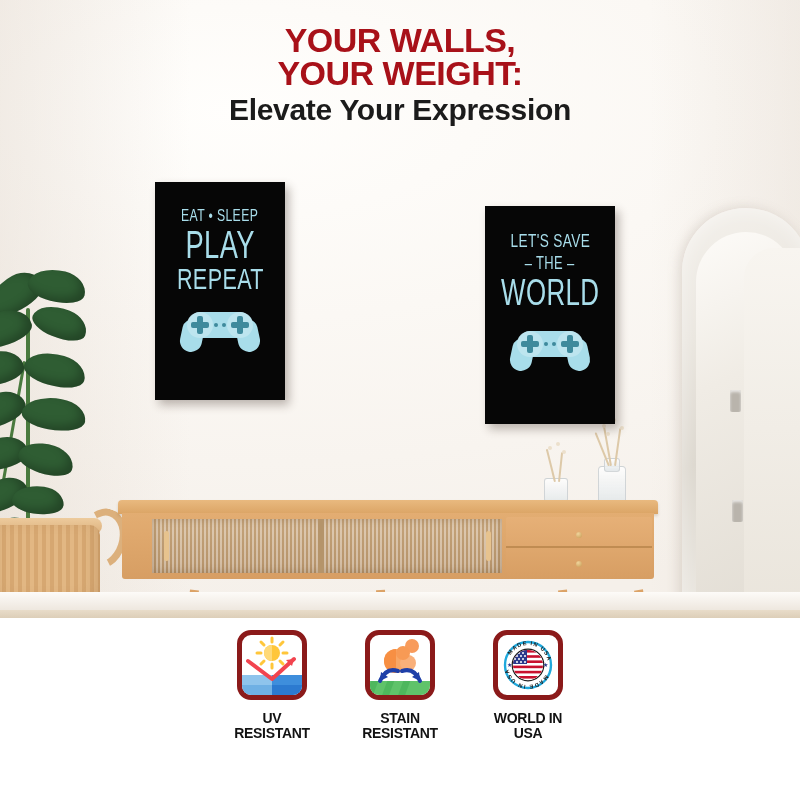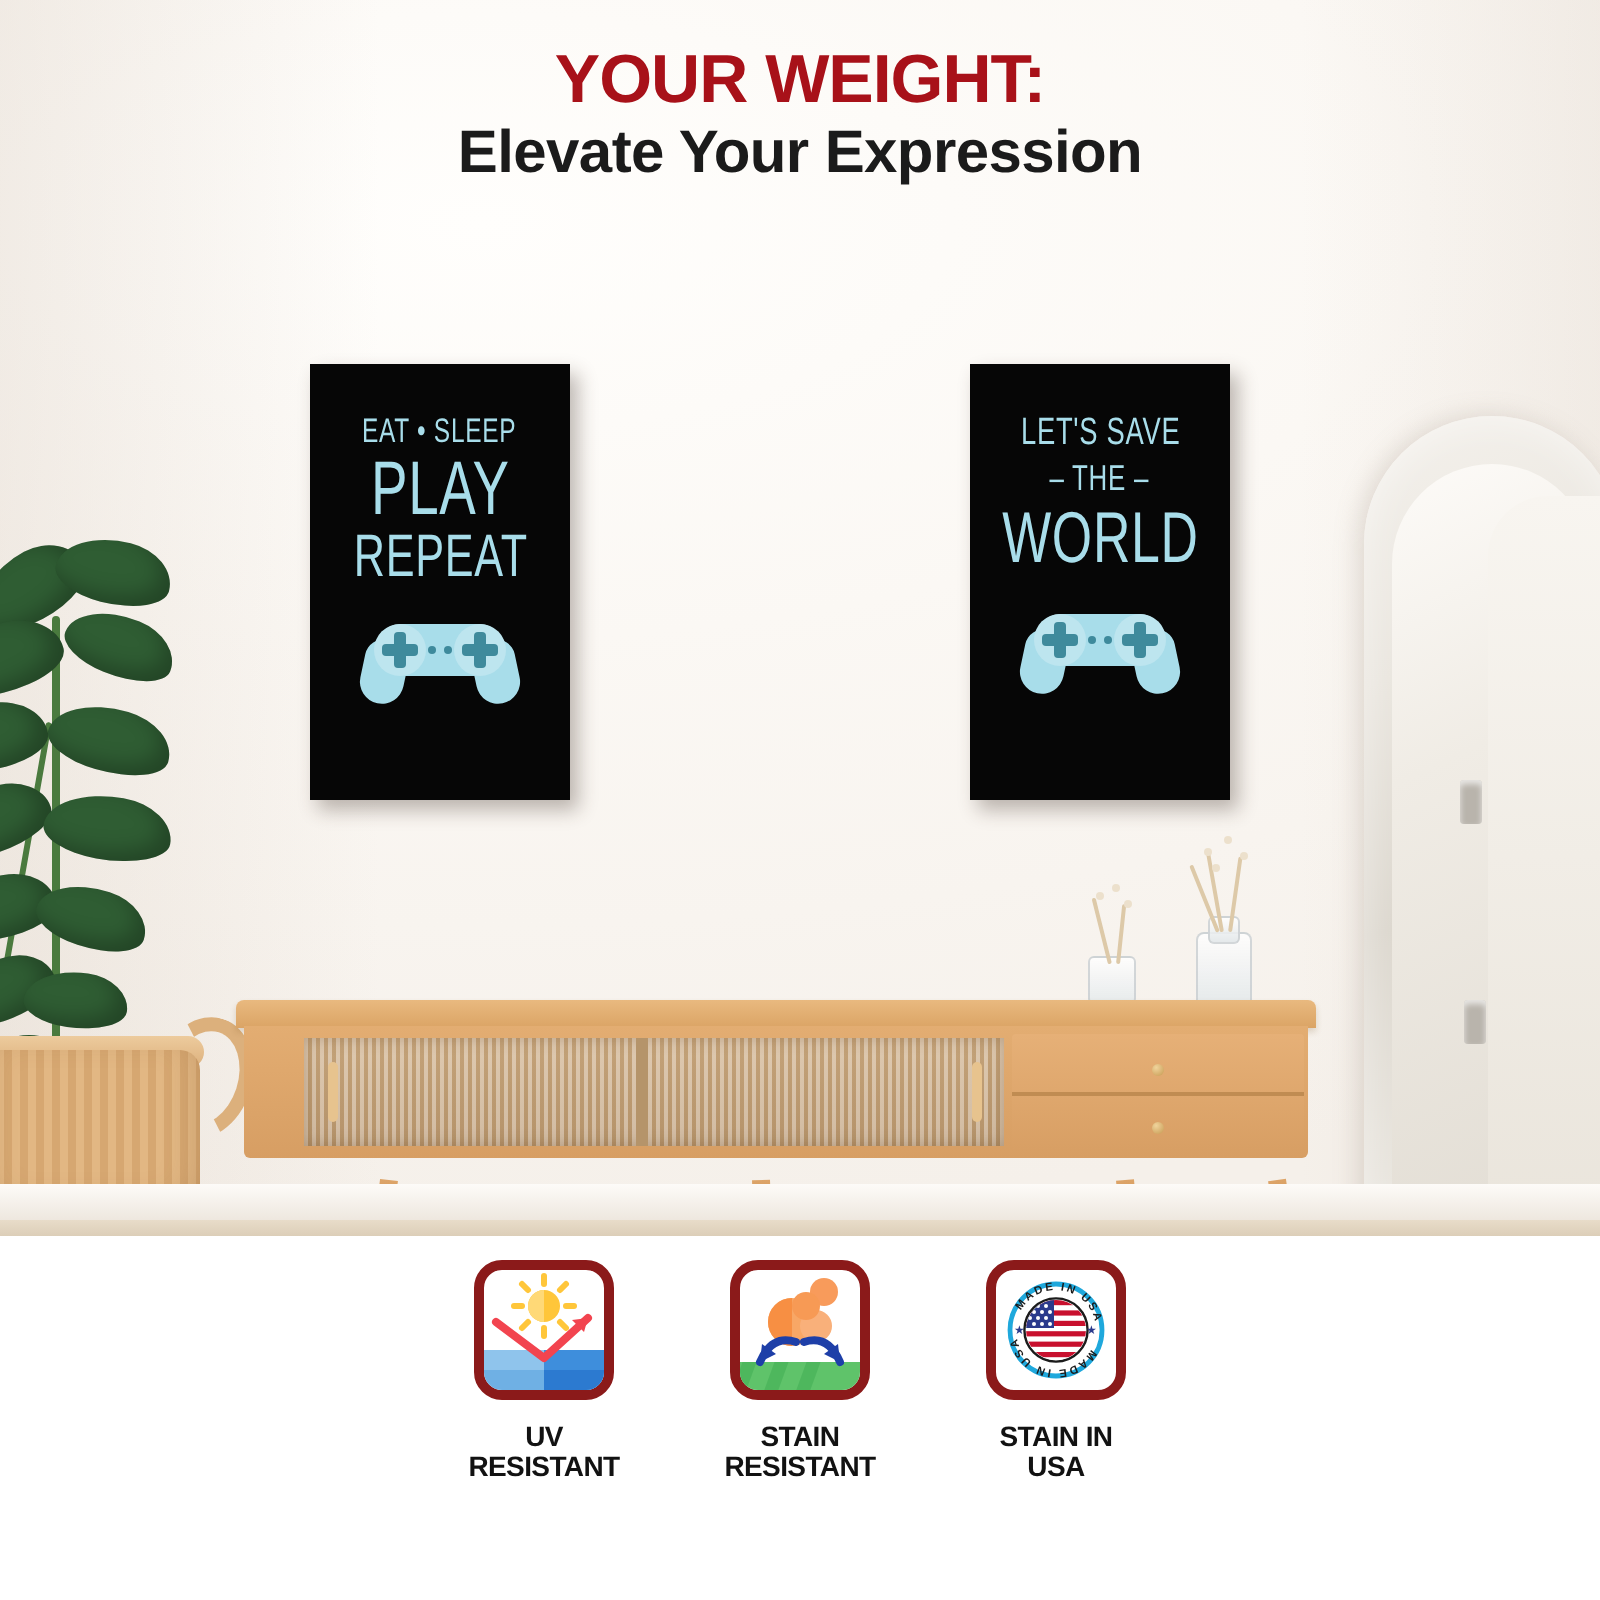--- a/index.html
+++ b/index.html
@@ -221,21 +221,21 @@
           <div class="dpad-h" style="left:10px;top:16px;"></div>
           <div class="dpad-v" style="right:16px;top:10px;"></div>
           <div class="dpad-h" style="right:10px;top:16px;"></div>
           <div class="pad-dot" style="left:33px;top:17px;"></div>
           <div class="pad-dot" style="left:41px;top:17px;"></div>
         </div>
       </div>
     </div>
 
 
-    <div class="panel" style="left:485px;">
+    <div class="panel" style="left:485px;margin-top:24px;">
       <div class="panel-inner" style="padding-top:26px;">
         <div class="cv-txt" style="font-size:19px;">LET'S SAVE</div>
         <div class="cv-txt" style="font-size:18px;margin-top:6px;">– THE –</div>
         <div class="cv-txt" style="font-size:36px;margin-top:4px;">WORLD</div>
         <div class="pad-ps" style="margin-top:16px;">
           <div class="pad-grip" style="left:0px;transform:rotate(12deg);"></div>
           <div class="pad-grip" style="right:0px;transform:rotate(-12deg);"></div>
           <div class="pad-body"></div>
           <div class="pad-circ" style="left:6px;"></div>
           <div class="pad-circ" style="right:6px;"></div>
@@ -244,20 +244,21 @@
           <div class="dpad-v" style="right:16px;top:10px;"></div>
           <div class="dpad-h" style="right:10px;top:16px;"></div>
           <div class="pad-dot" style="left:33px;top:17px;"></div>
           <div class="pad-dot" style="left:41px;top:17px;"></div>
         </div>
       </div>
     </div>
   </div>
 
   <div class="headline">
+    <div class="hl-red">YOUR WALLS,</div>
     <div class="hl-red">YOUR WEIGHT:</div>
     <div class="hl-dark">Elevate Your Expression</div>
   </div>
 
   <div class="badges">
 
     <div class="badge">
       <div class="badge-frame">
         <svg viewBox="0 0 60 60" width="60" height="60">
           <rect x="0" y="40" width="60" height="10" fill="#8FC4EC"></rect>
@@ -357,19 +358,19 @@
             <textPath href="#arcTop" startOffset="16%">MADE IN USA</textPath>
           </text>
           <text font-family="Liberation Sans, sans-serif" font-size="5.6" font-weight="bold" fill="#1b1b1b" letter-spacing="1.1">
             <textPath href="#arcBot" startOffset="16%">MADE IN USA</textPath>
           </text>
           <text x="9" y="32" font-size="6" fill="#2B3A8C">★</text>
           <text x="45" y="32" font-size="6" fill="#2B3A8C">★</text>
         </svg>
       </div>
       <div class="badge-label">
-        <span>STAIN IN</span><br>
+        <span>WORLD IN</span><br>
         <span>USA</span>
       </div>
     </div>
 
   </div>
 </div>
 
 </body></html>

